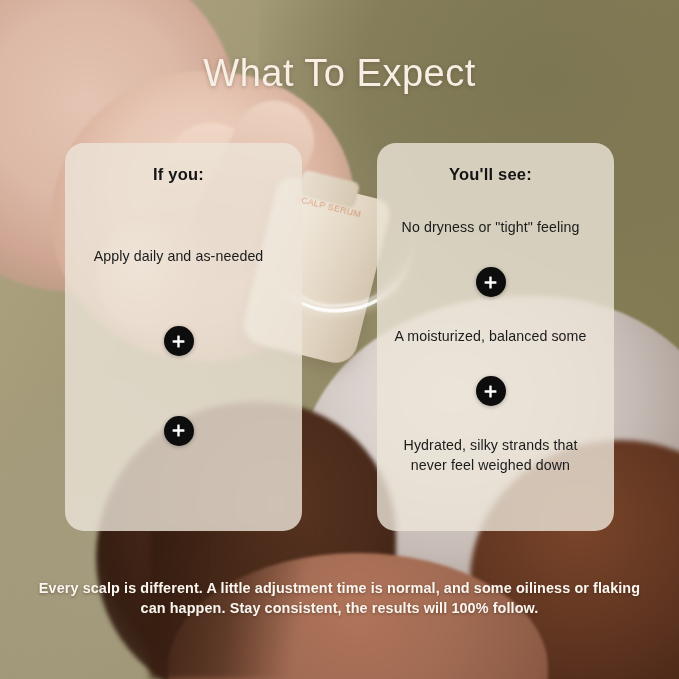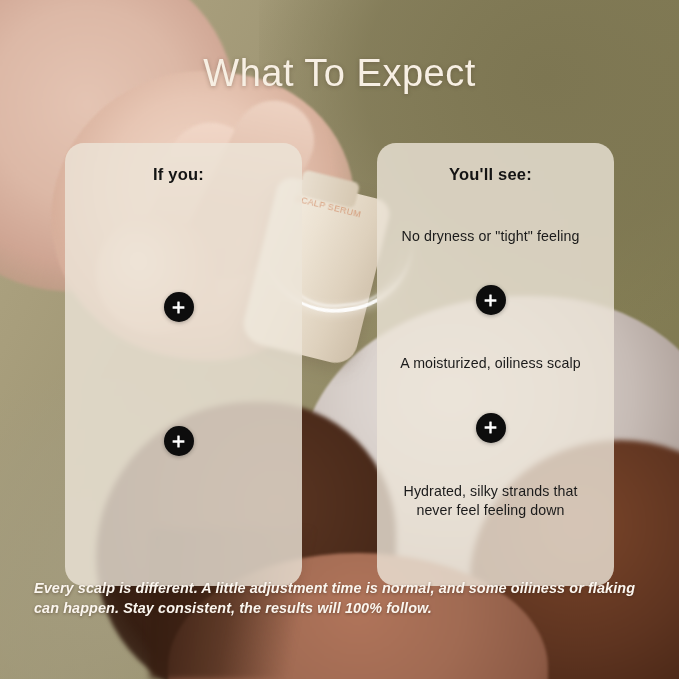--- a/index.html
+++ b/index.html
@@ -204,21 +204,21 @@
     position: absolute;
     left: 0; top: 143px;
     width: 679px; height: 388px;
     display: flex;
     justify-content: center;
     gap: 75px;
     z-index: 5;
   }
   .card {
     width: 237px;
-    height: 443px;
+    height: 388px;
     border-radius: 19px;
     background: rgba(236,229,216,0.80);
     backdrop-filter: blur(2px);
     padding: 22px 14px 20px 4px;
     display: flex;
     flex-direction: column;
     align-items: center;
   }
   .card-title {
     font-size: 16.5px;
@@ -258,28 +258,28 @@
     flex: none;
     box-shadow: 0 1px 4px rgba(0,0,0,0.30);
   }
   .plus-badge svg { display:block; }
 
   
   .footer {
     position: absolute;
     left: 34px; right: 34px;
     top: 578px;
+    text-align: center;
     font-size: 14.4px;
     line-height: 1.42;
     font-weight: 700;
     color: #fbf6ef;
     letter-spacing: .1px;
     text-shadow: 0 1px 3px rgba(50,30,20,0.45);
     z-index: 6;
-    font-style: italic;
   }
 </style>
 </head>
 <body>
 
 <div class="stage">
 
   <div class="bg-base"></div>
   <div class="bg-olive-tr"></div>
   <div class="bg-olive-bl"></div>
@@ -303,20 +303,21 @@
   <div class="sparkle"></div>
   <div class="sparkle-2"></div>
 
   <h1 class="title">What To Expect</h1>
 
   <div class="cards">
 
     <div class="card">
       <div class="card-title">If you:</div>
       <div class="card-body">
+        <div class="card-item">Apply daily and as-needed</div>
         <div class="plus-badge">
           <svg width="13" height="13" viewBox="0 0 13 13" aria-hidden="true">
             <rect x="5.3" y="0.6" width="2.4" height="11.8" rx="0.3" fill="#ffffff"></rect>
             <rect x="0.6" y="5.3" width="11.8" height="2.4" rx="0.3" fill="#ffffff"></rect>
           </svg>
         </div>
         <div class="plus-badge">
           <svg width="13" height="13" viewBox="0 0 13 13" aria-hidden="true">
             <rect x="5.3" y="0.6" width="2.4" height="11.8" rx="0.3" fill="#ffffff"></rect>
             <rect x="0.6" y="5.3" width="11.8" height="2.4" rx="0.3" fill="#ffffff"></rect>
@@ -328,28 +329,28 @@
     <div class="card">
       <div class="card-title">You'll see:</div>
       <div class="card-body">
         <div class="card-item">No dryness or "tight" feeling</div>
         <div class="plus-badge">
           <svg width="13" height="13" viewBox="0 0 13 13" aria-hidden="true">
             <rect x="5.3" y="0.6" width="2.4" height="11.8" rx="0.3" fill="#ffffff"></rect>
             <rect x="0.6" y="5.3" width="11.8" height="2.4" rx="0.3" fill="#ffffff"></rect>
           </svg>
         </div>
-        <div class="card-item">A moisturized, oiliness scalp</div>
+        <div class="card-item">A moisturized, balanced some</div>
         <div class="plus-badge">
           <svg width="13" height="13" viewBox="0 0 13 13" aria-hidden="true">
             <rect x="5.3" y="0.6" width="2.4" height="11.8" rx="0.3" fill="#ffffff"></rect>
             <rect x="0.6" y="5.3" width="11.8" height="2.4" rx="0.3" fill="#ffffff"></rect>
           </svg>
         </div>
-        <div class="card-item">Hydrated, silky strands that never feel feeling down</div>
+        <div class="card-item">Hydrated, silky strands that never feel weighed down</div>
       </div>
     </div>
 
   </div>
 
   <p class="footer">Every scalp is different. A little adjustment time is normal, and some oiliness or flaking can happen. Stay consistent, the results will 100% follow.</p>
 
 </div>
 
 </body></html>

